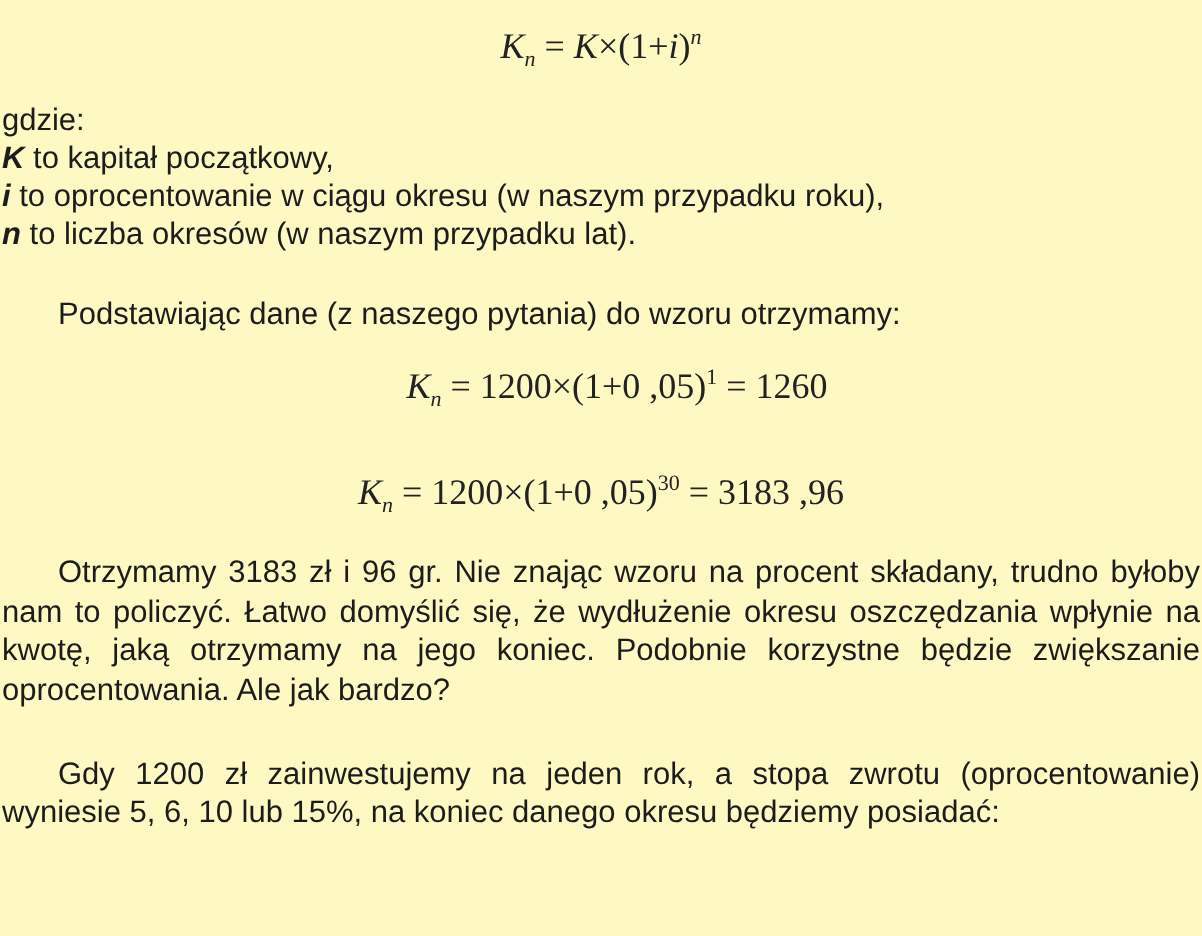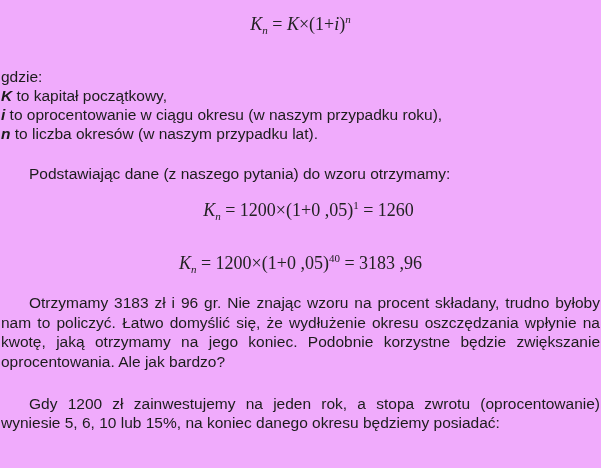--- a/index.html
+++ b/index.html
@@ -1,20 +1,20 @@
 <!DOCTYPE html>
 <html><head>
 <meta charset="utf-8">
 <style>
   html, body { margin: 0; padding: 0; background: #ffffff; }
   .page {
     position: relative;
     width: 601px;
     height: 468px;
-    background: #f0abfc;
+    background: #fef9c3;
     color: #1c1c1c;
     font-family: "Liberation Sans", sans-serif;
     font-size: 15.5px;
     line-height: 19px;
     overflow: hidden;
     box-sizing: border-box;
     padding: 0 1px;
   }
   
   .formula {
@@ -26,21 +26,21 @@
   }
   .formula-main   { padding-top: 7px;  padding-bottom: 8px; }
   .formula-mid    { padding-top: 10px; padding-bottom: 9px; margin-left: 16px; }
   .formula-bottom { padding-top: 9px;  padding-bottom: 8px; }
   .fseg.var  { font-style: italic; }
   .fseg.op   { font-style: normal; }
   .fseg.sub  { font-style: italic; font-size: 11px; vertical-align: -4px; }
   .fseg.sup  { font-style: normal; font-size: 11px; vertical-align: 7px; }
   .fseg.supi { font-style: italic; font-size: 11px; vertical-align: 7px; }
   
-  .gdzie { margin-top: 17px; }
+  .gdzie { margin-top: 1px; }
   .def-line { white-space: nowrap; }
   .def-term {
     font-weight: bold;
     font-style: italic;
     font-family: "Liberation Sans", sans-serif;
   }
   .def-term-sub {
     font-weight: bold;
     font-style: italic;
     font-size: 10px;
@@ -73,19 +73,19 @@
   </div>
   <div class="def-line">
     <span class="def-term">n</span><span> to liczba okresów (w naszym przypadku lat).</span>
   </div>
 
   <div class="para para-intro">Podstawiając dane (z naszego pytania) do wzoru otrzymamy:</div>
 
   <div class="formula formula-mid"><span class="fseg var">K</span><span class="fseg sub">n</span><span class="fseg op"> = 1200×(1+0 ,05)</span><span class="fseg sup">1</span><span class="fseg op"> = 1260</span></div>
 
 
-  <div class="formula formula-bottom"><span class="fseg var">K</span><span class="fseg sub">n</span><span class="fseg op"> = 1200×(1+0 ,05)</span><span class="fseg sup">40</span><span class="fseg op"> = 3183 ,96</span></div>
+  <div class="formula formula-bottom"><span class="fseg var">K</span><span class="fseg sub">n</span><span class="fseg op"> = 1200×(1+0 ,05)</span><span class="fseg sup">30</span><span class="fseg op"> = 3183 ,96</span></div>
 
   <div class="para para-otrzym">Otrzymamy 3183 zł i 96 gr. Nie znając wzoru na procent składany, trudno byłoby nam to policzyć. Łatwo domyślić się, że wydłużenie okresu oszczędzania wpłynie na kwotę, jaką otrzymamy na jego koniec. Podobnie korzystne będzie zwiększanie oprocentowania. Ale jak bardzo?</div>
 
   <div class="para para-gdy">Gdy 1200 zł zainwestujemy na jeden rok, a stopa zwrotu (oprocentowanie) wyniesie 5, 6, 10 lub 15%, na koniec danego okresu będziemy posiadać:</div>
 
 </div>
 
 </body></html>

